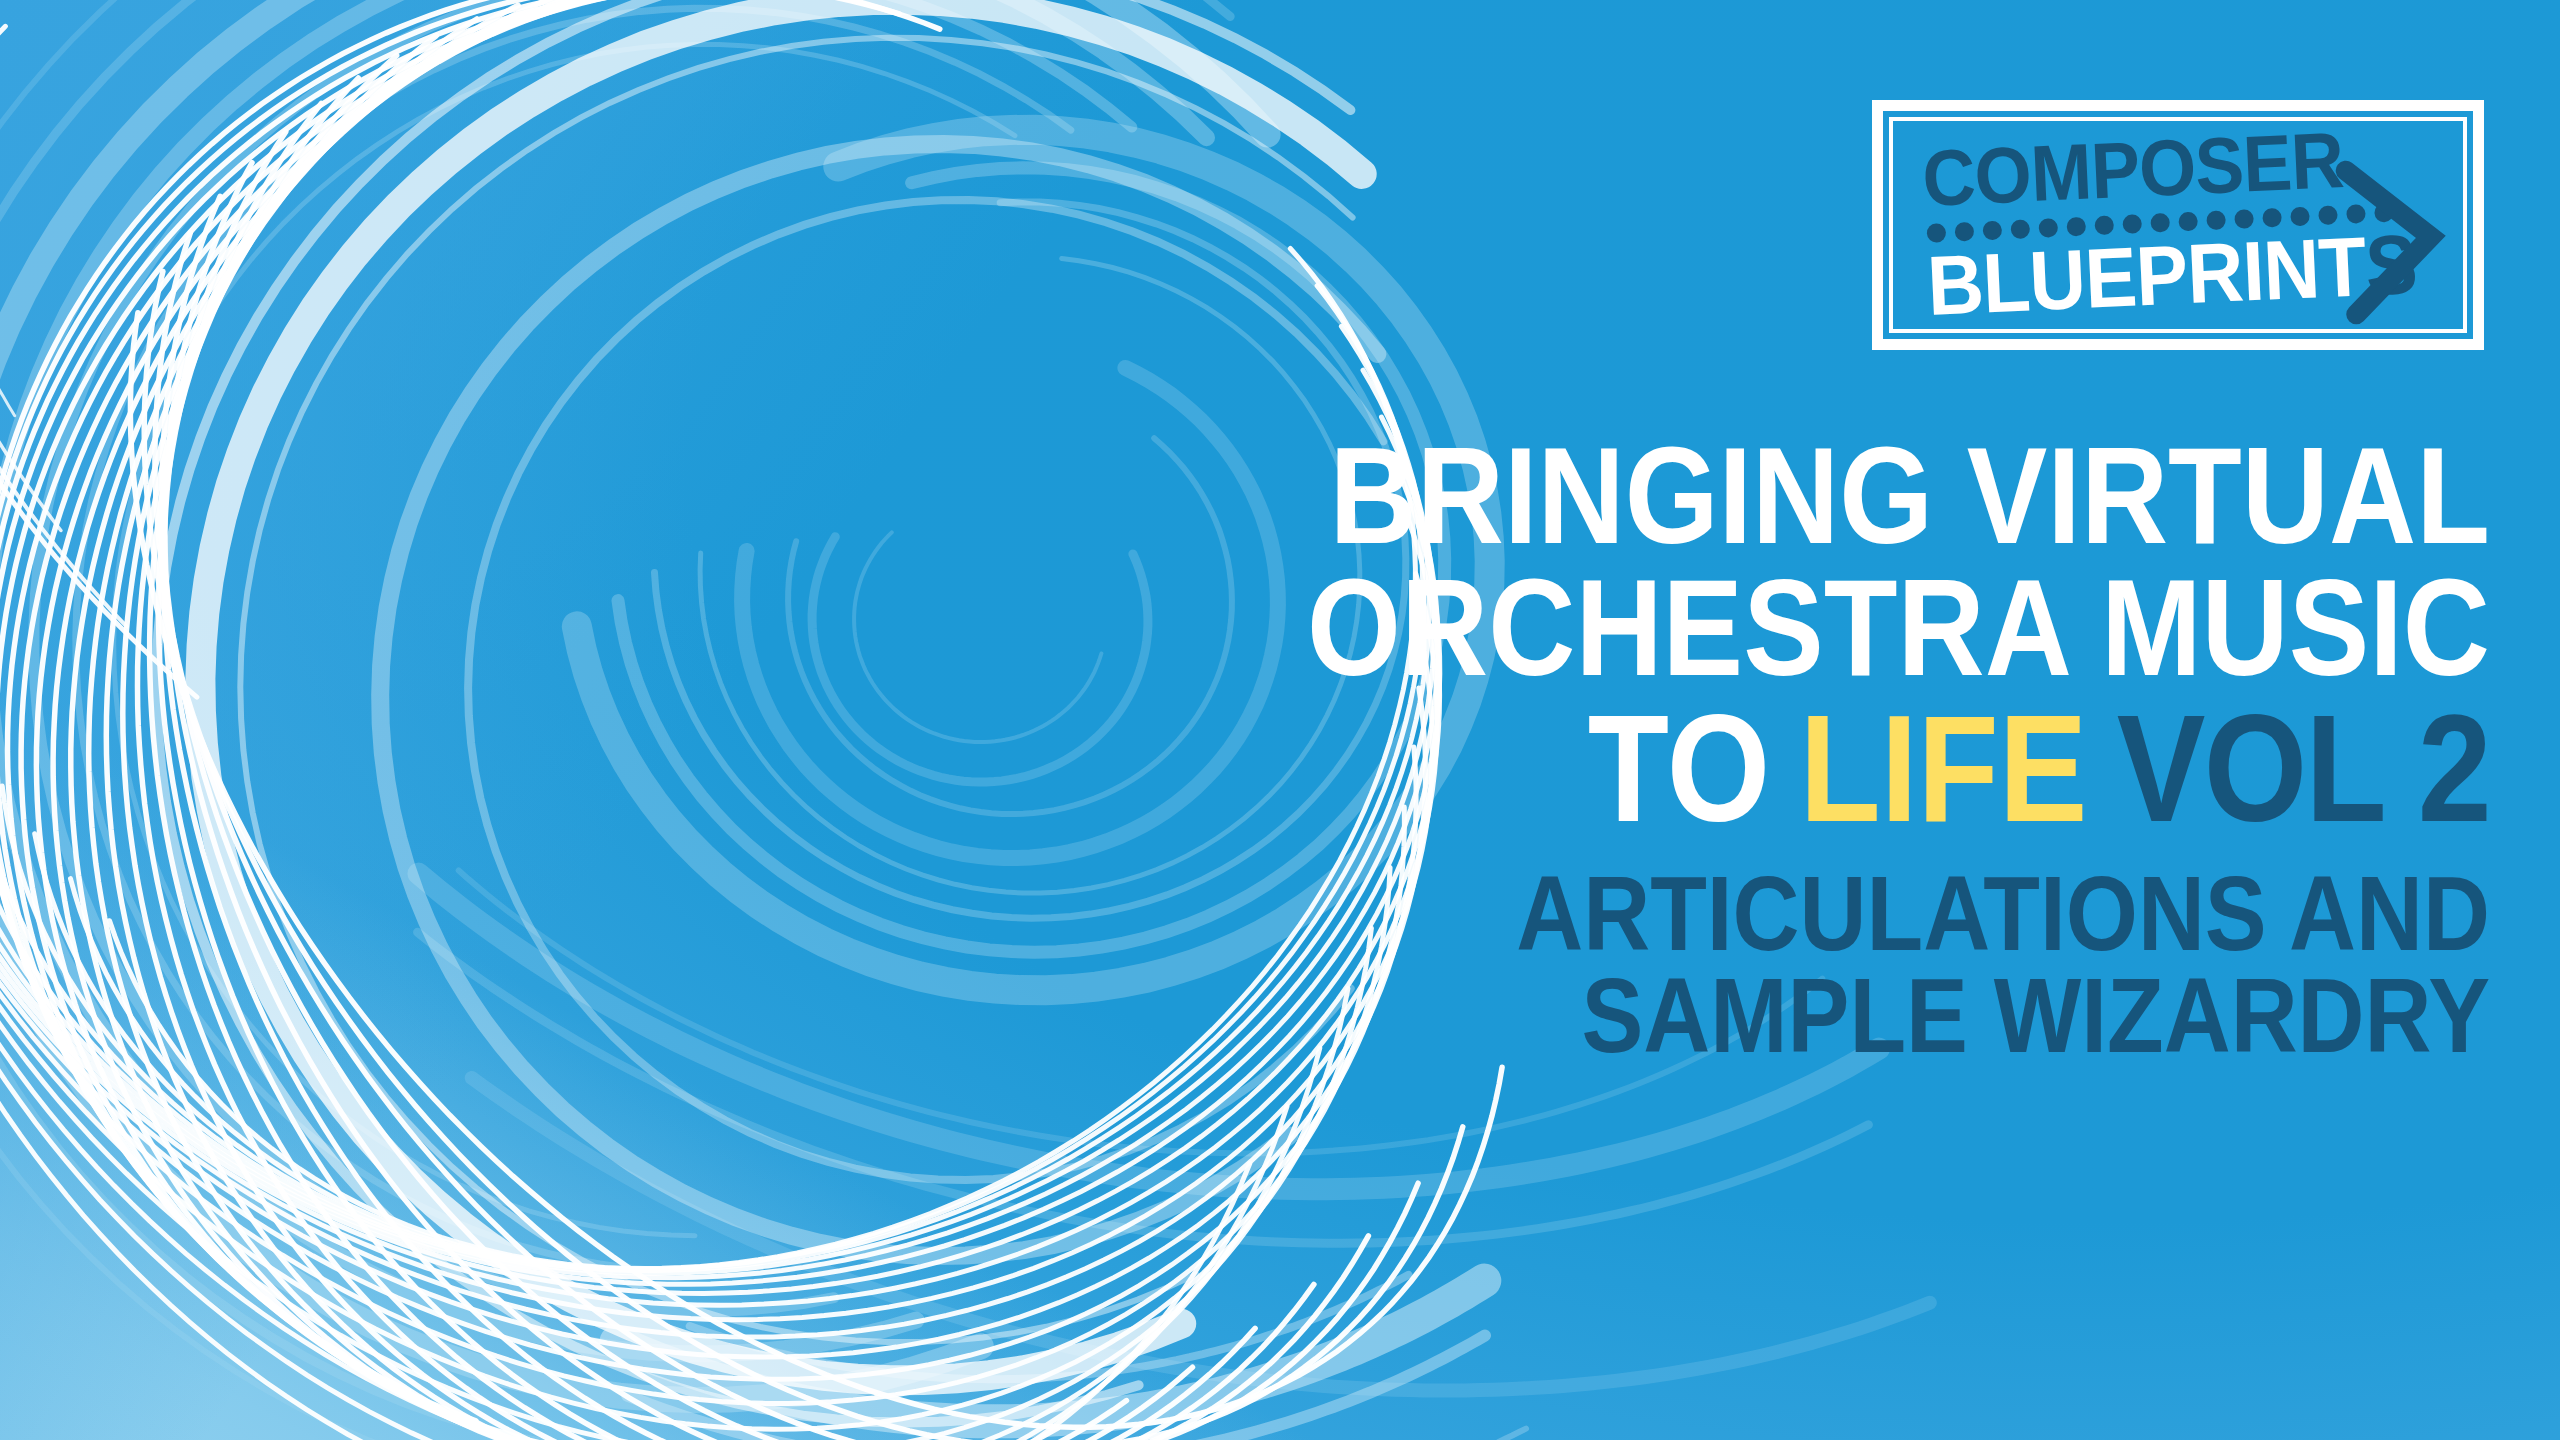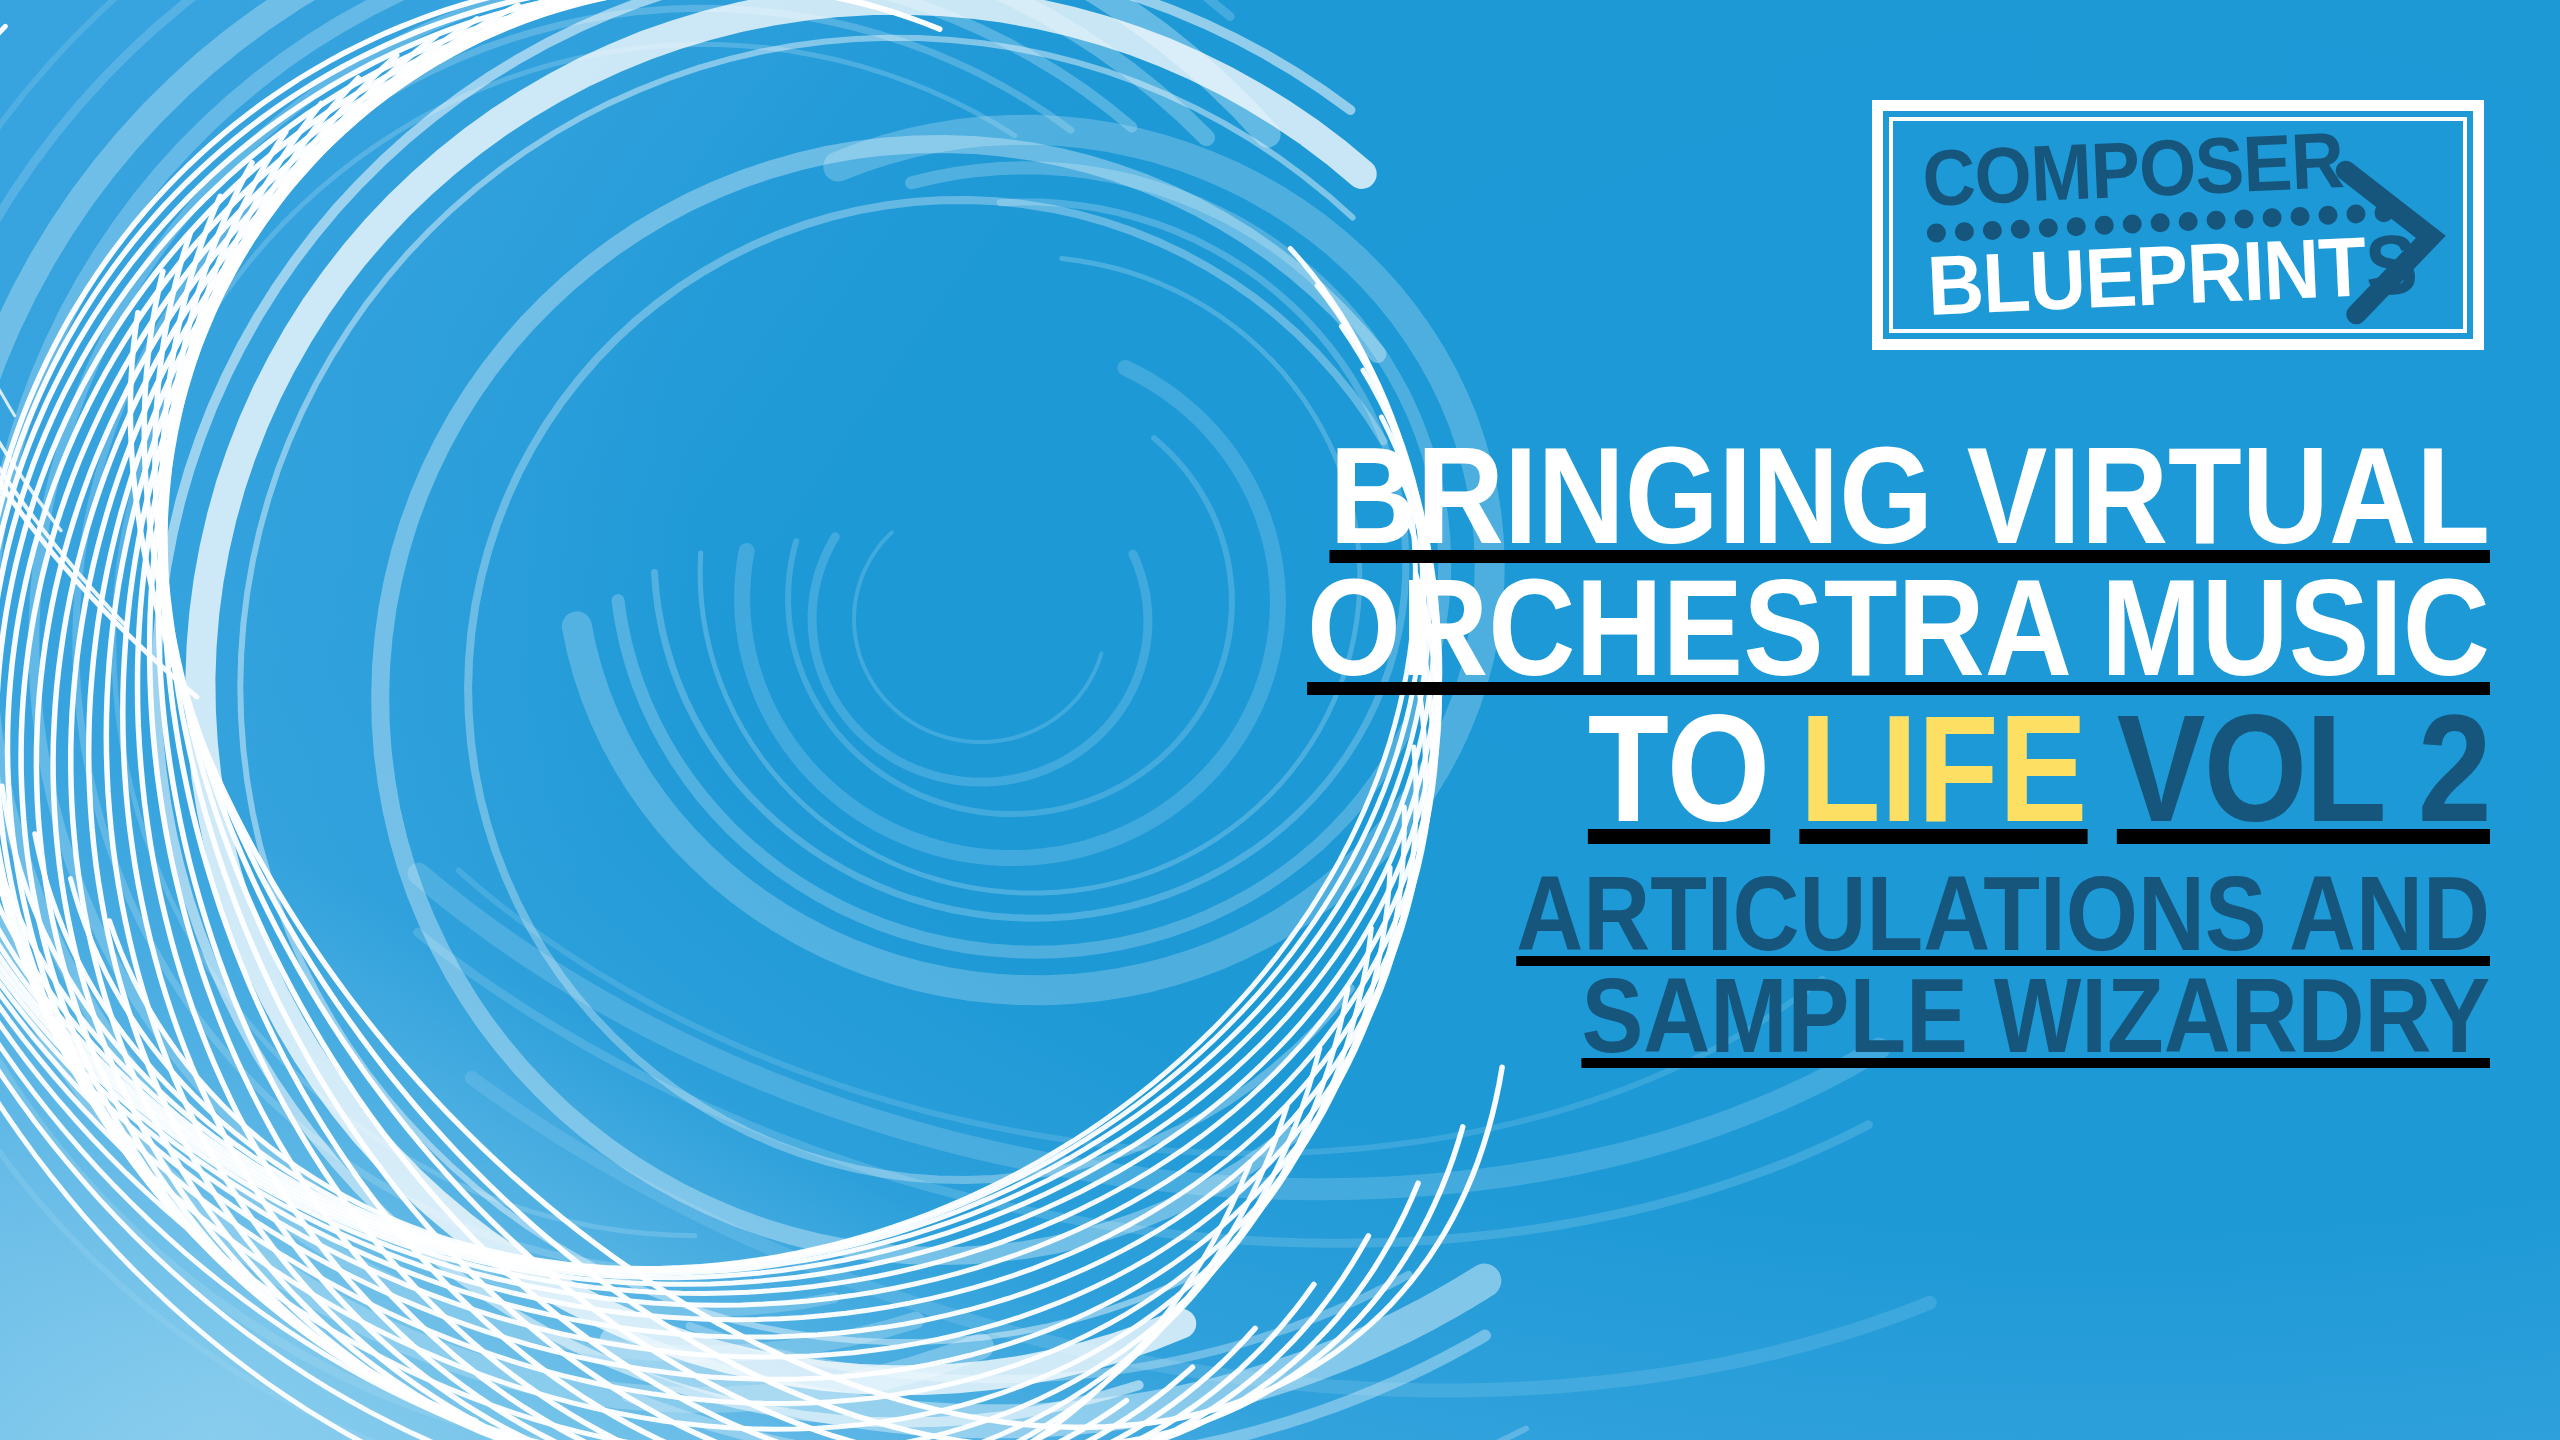--- a/index.html
+++ b/index.html
@@ -88,21 +88,20 @@
     width:130px; height:190px;
     transform:rotate(-2.6deg);
   }
 
   
   #title-block{
     position:absolute;
     left:700px; top:430px;
     width:1790px;
     text-align:right;
-    text-decoration:underline;
   }
   .tline{
     font-weight:700;
     line-height:0.955;
     white-space:nowrap;
     letter-spacing:0px;
     margin:0;
   }
   .tl-big{
     font-size:138px;

